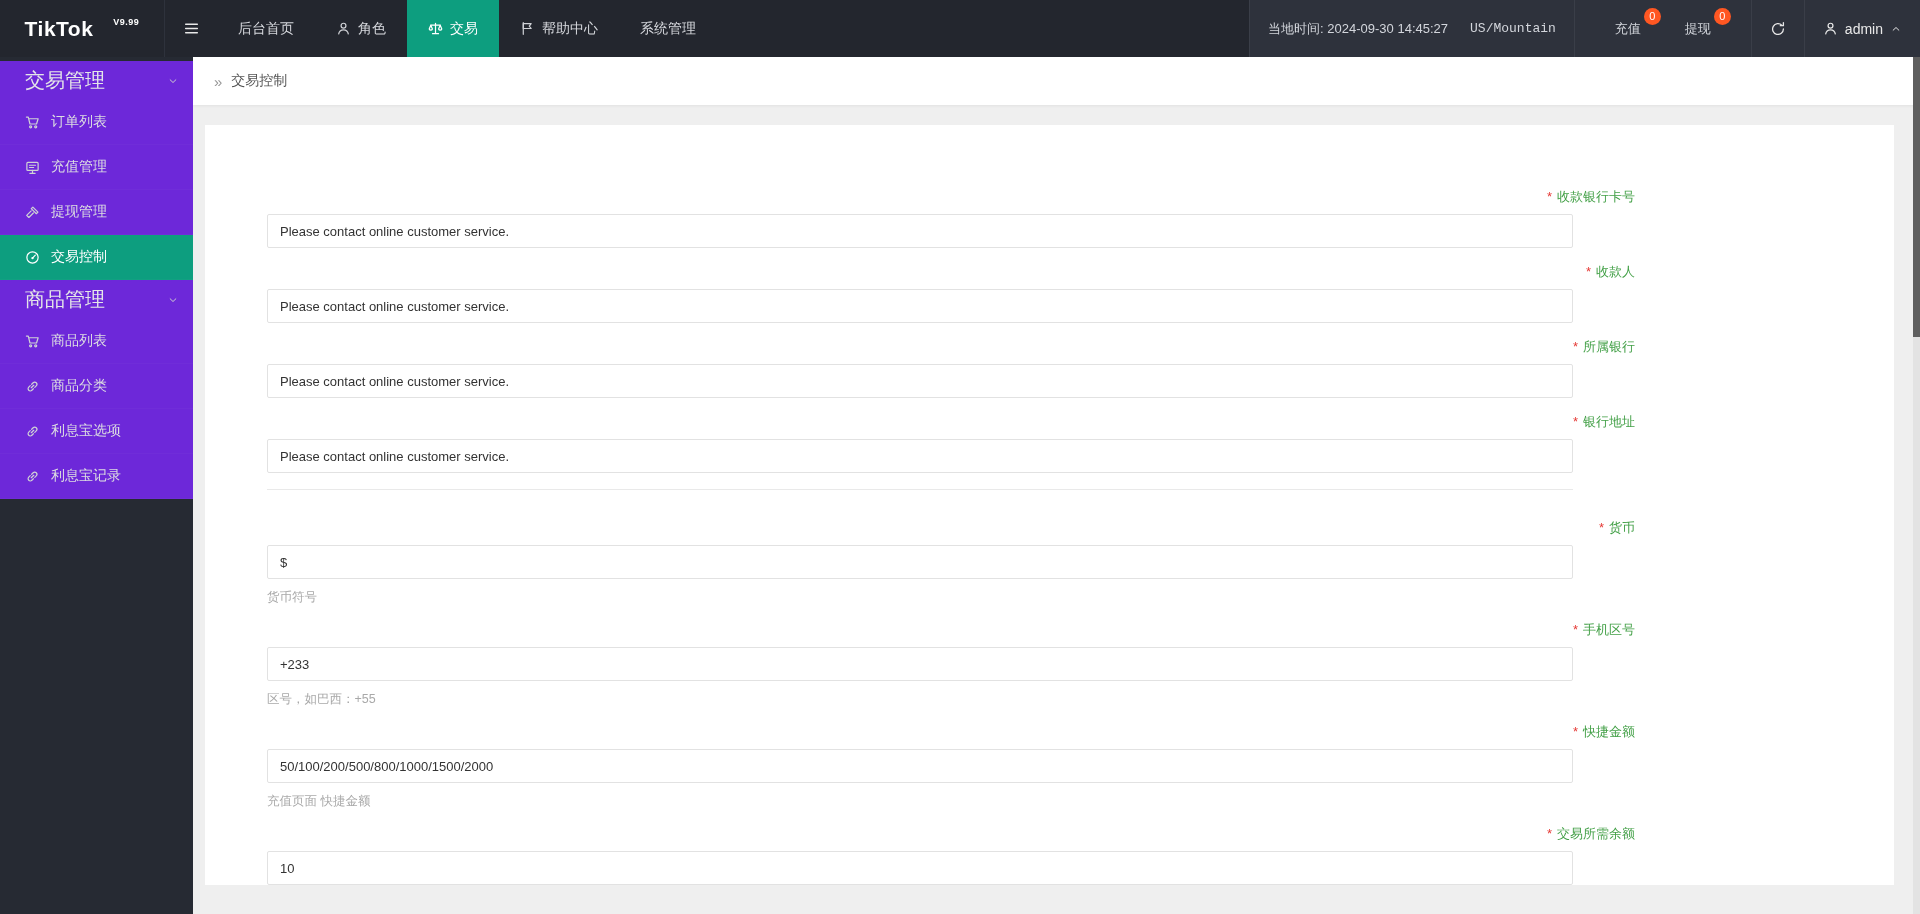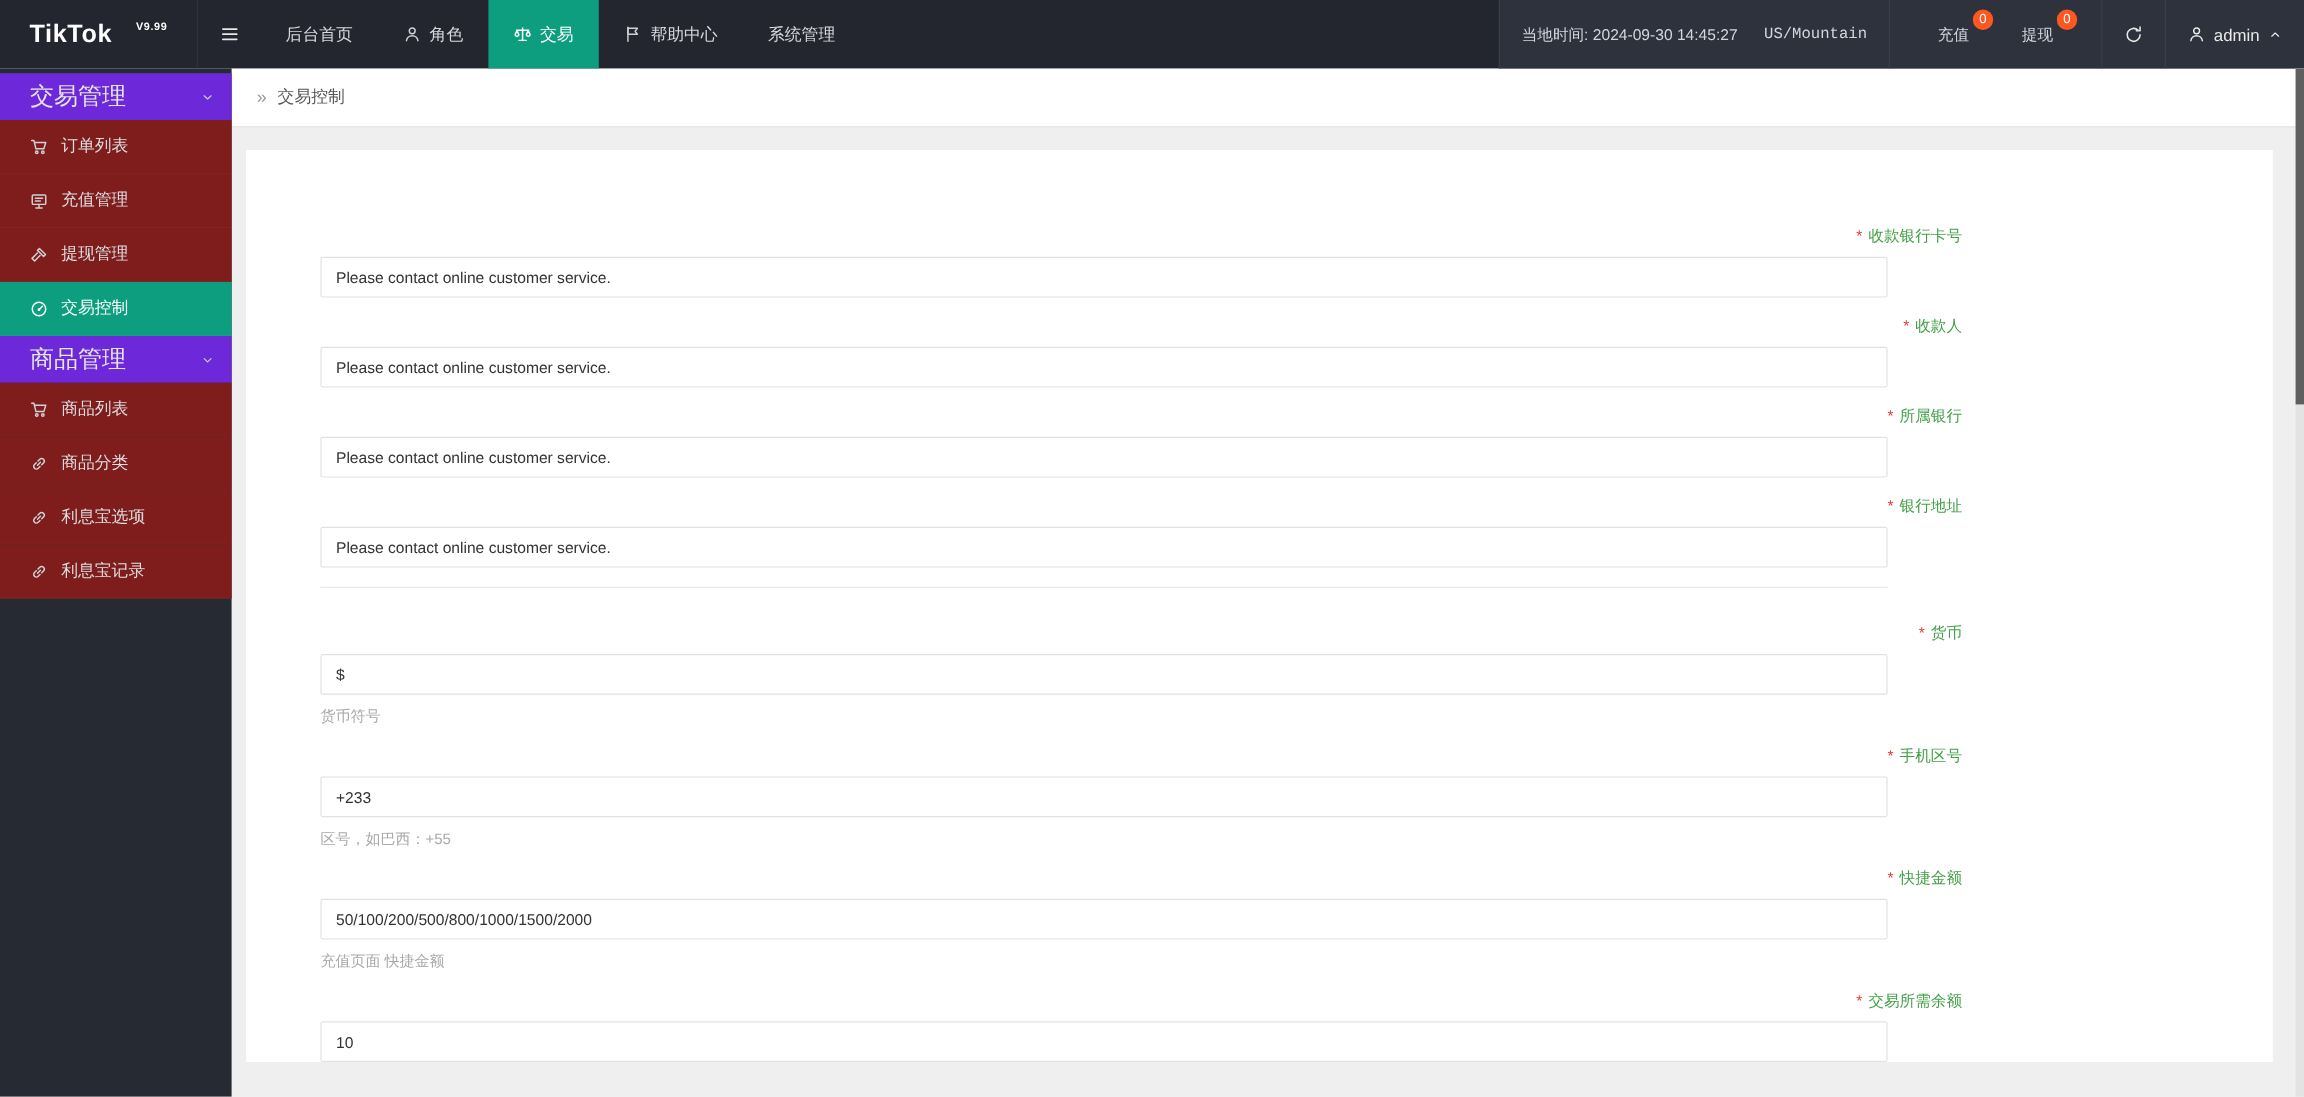--- a/index.html
+++ b/index.html
@@ -25,21 +25,21 @@
   .tz { margin-left:22px;font-family:Liberation Mono, monospace; }
   .qa { position:relative; padding:0 10px; margin:0 12px; cursor:pointer; display:flex; align-items:center; height:100%; }
   .badge { position:absolute; top:8px; right:-10px; min-width:17px; height:17px; line-height:17px; border-radius:9px; background:#ff5722; color:#fff; font-size:11px; text-align:center; padding:0 3px; }
   .refresh-sec { cursor:pointer; color:#e6e6e6; }
   .admin-sec { gap:7px; cursor:pointer; color:#e9e9e9; font-size:14px; }
 
   
   .sidebar { position:absolute; top:57px; left:0; bottom:0; width:193px; background:#262a33; color:#e4e5e8; padding-top:4px; z-index:10; }
   .group-title { height:39px; background:#6d28d9; display:flex; align-items:center; padding:0 14px 0 25px; font-size:20px; cursor:pointer; }
   .group-title .chev { margin-left:auto; color:#cfcfcf; }
-  .side-item { height:45px; display:flex; align-items:center; gap:11px; padding-left:25px; background:#7f1d1d; border-bottom:1px solid rgba(255,255,255,.025); font-size:14px; cursor:pointer; color:#dddee1; }
+  .side-item { height:45px; display:flex; align-items:center; gap:11px; padding-left:25px; background:#6d28d9; border-bottom:1px solid rgba(255,255,255,.025); font-size:14px; cursor:pointer; color:#dddee1; }
   .side-item .icon { color:#cfd1d5; }
   .side-item.active { background:#0d9e7f; color:#fff; }
   .side-item.active .icon { color:#fff; }
 
   
   .main { position:absolute; left:193px; top:57px; right:0; bottom:0; background:#efefef; }
   .breadcrumb-bar { height:48px; background:#fff; display:flex; align-items:center; padding-left:21px; font-size:14px; color:#555; box-shadow:0 1px 3px rgba(0,0,0,.06); }
   .breadcrumb-bar .sep { color:#979797; margin-right:9px; font-size:15px; }
 
   .tabwrap { margin:20px 26px 0 12px; }

